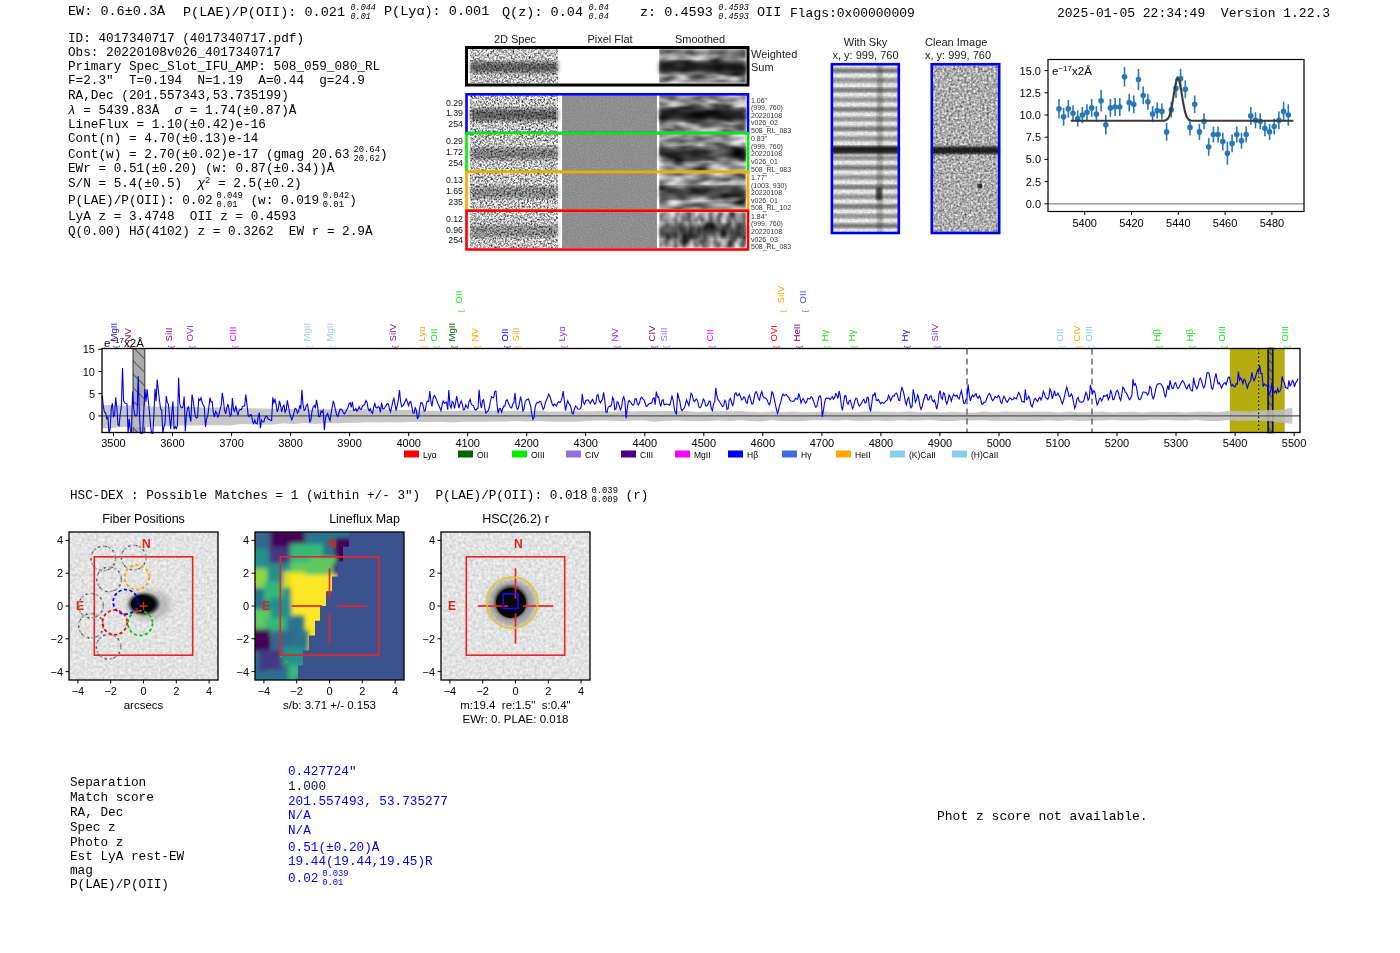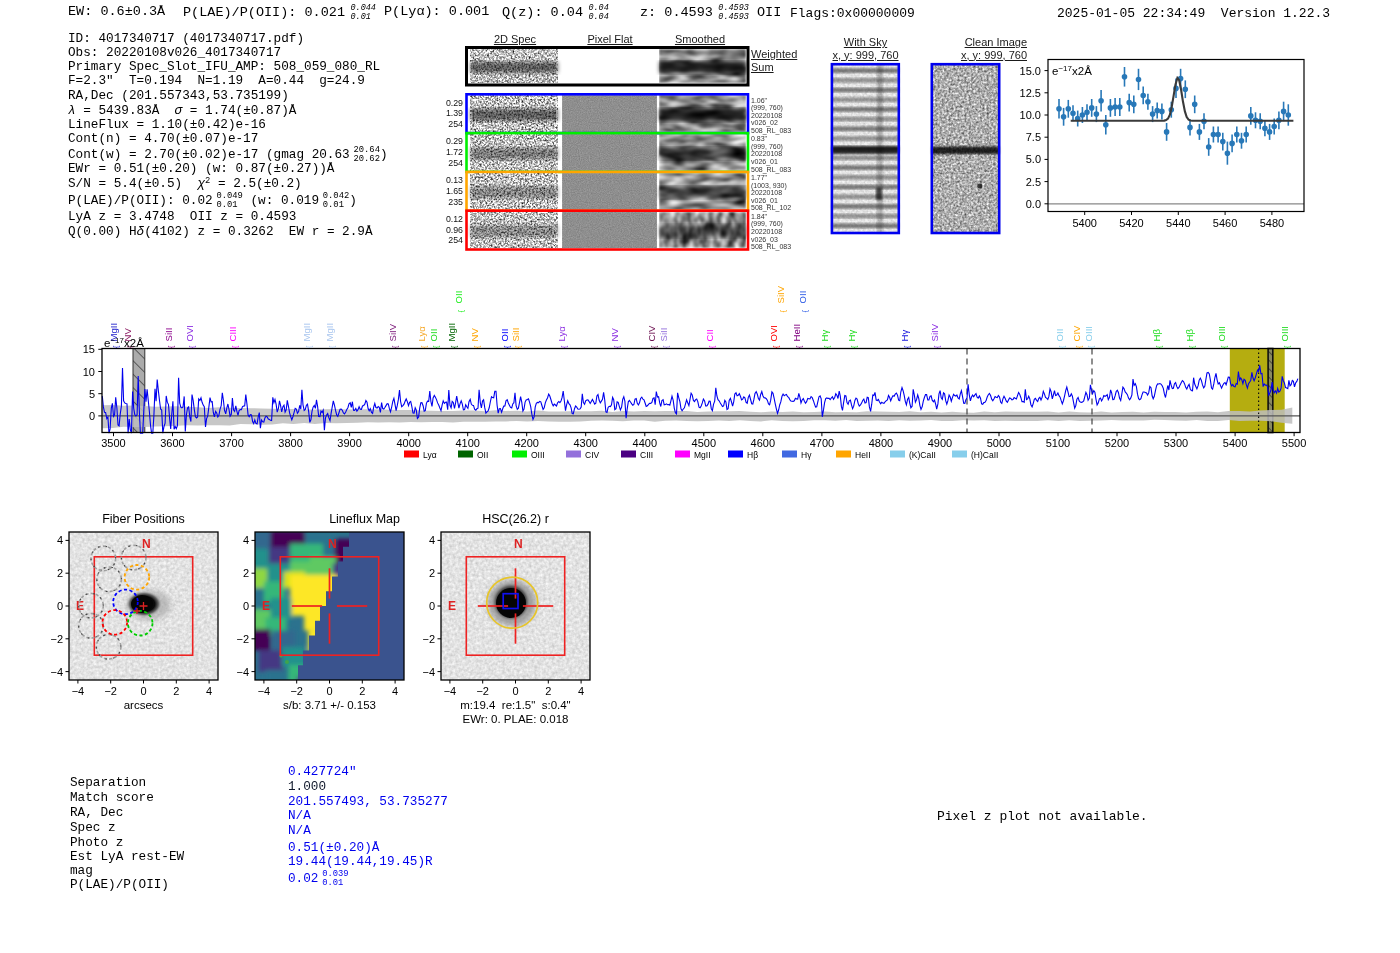--- a/index.html
+++ b/index.html
@@ -1,21 +1,21 @@
 <!DOCTYPE html>
 <html><head><meta charset="utf-8">
 <style>
 * { margin:0; padding:0; box-sizing:border-box; }
 body { background:#fff; width:1400px; height:953px; overflow:hidden; }
 #page { position:relative; width:1400px; height:953px; background:#fff; font-family:"Liberation Mono",monospace; }
 .mono { font:12.7px "Liberation Mono",monospace; white-space:nowrap; color:#000; }
 .fr { display:inline-block; font-size:8.8px; line-height:8.8px; vertical-align:-3px; margin-left:3px; }
 .fr2 { display:inline-block; font-size:8.5px; line-height:8.5px; vertical-align:-3px;font-style:italic; }
 .tl { position:absolute; top:4px; font:13.5px 'Liberation Mono',monospace; white-space:nowrap; color:#000; }
-.sans11 { position:absolute; font:11px "Liberation Sans",sans-serif; color:#1a1a1a; line-height:12.5px;text-decoration:underline; }
+.sans11 { position:absolute; font:11px "Liberation Sans",sans-serif; color:#1a1a1a; line-height:12.5px; }
 .sans125 { position:absolute; font:12.5px "Liberation Sans",sans-serif; color:#000; }
 .sans115 { position:absolute; font:11.5px "Liberation Sans",sans-serif; color:#000; }
 i { font-style:italic; }
 sup { font-size:8.8px; vertical-align:4px; }
 </style></head>
 <body>
 <div id="page">
 <svg width="1020" height="270" style="position:absolute;left:0;top:0">
 <defs>
 <filter id="specnoise1" x="0%" y="0%" width="100%" height="100%" color-interpolation-filters="sRGB">
@@ -871,43 +871,44 @@
     <div class="tl" style="left:640px">z: 0.4593  <span class="fr2"><span>0.4593</span><br>0.4593</span> OII</div>
     <div style="position:absolute;left:790px;top:6px;font:13px 'Liberation Mono',monospace;white-space:nowrap">Flags:0x00000009</div>
 <div style="position:absolute;left:1057px;top:6px;font:13px 'Liberation Mono',monospace;white-space:nowrap;color:#000">2025-01-05 22:34:49&nbsp;&nbsp;Version 1.22.3</div>
 <div class="mono" style="position:absolute;left:68px;top:31px">ID: 4017340717 (4017340717.pdf)</div>
     <div class="mono" style="position:absolute;left:68px;top:45px">Obs: 20220108v026_4017340717</div>
     <div class="mono" style="position:absolute;left:68px;top:59px">Primary Spec_Slot_IFU_AMP: 508_059_080_RL</div>
     <div class="mono" style="position:absolute;left:68px;top:73.4px">F=2.3"&nbsp;&nbsp;T=0.194&nbsp;&nbsp;N=1.19&nbsp;&nbsp;A=0.44&nbsp;&nbsp;g=24.9</div>
     <div class="mono" style="position:absolute;left:68px;top:87.5px">RA,Dec (201.557343,53.735199)</div>
     <div class="mono" style="position:absolute;left:68px;top:102.5px"><i>λ</i> = 5439.83Å&nbsp;&nbsp;<i>σ</i> = 1.74(±0.87)Å</div>
     <div class="mono" style="position:absolute;left:68px;top:116.5px">LineFlux = 1.10(±0.42)e-16</div>
-    <div class="mono" style="position:absolute;left:68px;top:130.5px">Cont(n) = 4.70(±0.07)e-17</div>
+    <div class="mono" style="position:absolute;left:68px;top:130.5px">Cont(n) = 4.70(±0.13)e-14</div>
     <div class="mono" style="position:absolute;left:68px;top:146px">Cont(w) = 2.70(±0.02)e-17 (gmag 20.63 <span class="fr"><span>20.64</span><br>20.62</span>)</div>
-    <div class="mono" style="position:absolute;left:68px;top:161px">EWr = 0.51(±0.20) (w: 0.87(±0.27))Å</div>
+    <div class="mono" style="position:absolute;left:68px;top:161px">EWr = 0.51(±0.20) (w: 0.87(±0.34))Å</div>
     <div class="mono" style="position:absolute;left:68px;top:176px">S/N = 5.4(±0.5)&nbsp;&nbsp;<i>χ</i><sup>2</sup> = 2.5(±0.2)</div>
     <div class="mono" style="position:absolute;left:68px;top:192px">P(LAE)/P(OII): 0.02 <span class="fr"><span>0.049</span><br>0.01</span> (w: 0.019 <span class="fr"><span>0.042</span><br>0.01</span>)</div>
     <div class="mono" style="position:absolute;left:68px;top:208.5px">LyA z = 3.4748&nbsp;&nbsp;OII z = 0.4593</div>
     <div class="mono" style="position:absolute;left:68px;top:224px">Q(0.00) H<i>δ</i>(4102) z = 0.3262&nbsp;&nbsp;EW r = 2.9Å</div>
 
 <div class="sans11" style="left:480px;top:33px;width:70px;text-align:center">2D Spec</div>
 <div class="sans11" style="left:575px;top:33px;width:70px;text-align:center">Pixel Flat</div>
 <div class="sans11" style="left:665px;top:33px;width:70px;text-align:center">Smoothed</div>
 <div class="sans11" style="left:751px;top:48px;line-height:13px">Weighted<br>Sum</div>
 <div class="sans11" style="left:825px;top:36px;width:81px;text-align:center">With Sky<br>x, y: 999, 760</div>
-<div class="sans11" style="left:946px;top:36px;width:81px;text-align:right">Clean Image<br>x, y: 999, 760</div>
+<div class="sans11" style="left:925px;top:36px;width:81px;text-align:left">Clean Image<br>x, y: 999, 760</div>
 
 <div style="position:absolute;left:403px;top:97.5px;width:60px;text-align:right;font:8.8px 'Liberation Sans',sans-serif;line-height:10.8px;color:#111">0.29<br>1.39<br>254</div>
     <div style="position:absolute;left:751px;top:96.5px;font:7px 'Liberation Sans',sans-serif;line-height:7.6px;color:#333">1.06"<br>(999, 760)<br>20220108<br>v026_02<br>508_RL_083</div>
     <div style="position:absolute;left:403px;top:136.3px;width:60px;text-align:right;font:8.8px 'Liberation Sans',sans-serif;line-height:10.8px;color:#111">0.29<br>1.72<br>254</div>
     <div style="position:absolute;left:751px;top:135.3px;font:7px 'Liberation Sans',sans-serif;line-height:7.6px;color:#333">0.83"<br>(999, 760)<br>20220108<br>v026_01<br>508_RL_083</div>
     <div style="position:absolute;left:403px;top:175.1px;width:60px;text-align:right;font:8.8px 'Liberation Sans',sans-serif;line-height:10.8px;color:#111">0.13<br>1.65<br>235</div>
     <div style="position:absolute;left:751px;top:174.1px;font:7px 'Liberation Sans',sans-serif;line-height:7.6px;color:#333">1.77"<br>(1003, 930)<br>20220108<br>v026_01<br>508_RL_102</div>
     <div style="position:absolute;left:403px;top:213.9px;width:60px;text-align:right;font:8.8px 'Liberation Sans',sans-serif;line-height:10.8px;color:#111">0.12<br>0.96<br>254</div>
     <div style="position:absolute;left:751px;top:212.9px;font:7px 'Liberation Sans',sans-serif;line-height:7.6px;color:#333">1.84"<br>(999, 760)<br>20220108<br>v026_03<br>508_RL_083</div>
+<div class="mono" style="position:absolute;left:70px;top:487px">HSC-DEX : Possible Matches = 1 (within +/- 3")&nbsp;&nbsp;P(LAE)/P(OII): 0.018 <span class="fr"><span>0.039</span><br>0.009</span> (r)</div>
 
 <div class="sans125" style="left:73px;top:512px;width:141px;text-align:center">Fiber Positions</div>
 <div class="sans125" style="left:259px;top:512px;width:141px;text-align:right">Lineflux Map</div>
 <div class="sans125" style="left:445px;top:512px;width:141px;text-align:center">HSC(26.2) r</div>
 <div class="sans115" style="left:73px;top:699px;width:141px;text-align:center">arcsecs</div>
 <div class="sans115" style="left:244px;top:699px;width:171px;text-align:center">s/b: 3.71 +/- 0.153</div>
 <div class="sans115" style="left:425px;top:699px;width:181px;text-align:center">m:19.4&nbsp; re:1.5"&nbsp; s:0.4"</div>
 <div class="sans115" style="left:425px;top:713px;width:181px;text-align:center">EWr: 0. PLAE: 0.018</div>
 
 <div class="mono" style="position:absolute;left:70px;top:775.3px">Separation</div>
@@ -919,13 +920,13 @@
     <div class="mono" style="position:absolute;left:70px;top:863.2px">mag</div>
     <div class="mono" style="position:absolute;left:70px;top:877.3px">P(LAE)/P(OII)</div>
     <div class="mono" style="position:absolute;left:288px;top:764.2px;color:#0000ee">0.427724"</div>
     <div class="mono" style="position:absolute;left:288px;top:779.2px;color:#0f172a">1.000</div>
     <div class="mono" style="position:absolute;left:288px;top:794.2px;color:#0000ee">201.557493, 53.735277</div>
     <div class="mono" style="position:absolute;left:288px;top:808.3px;color:#0000ee">N/A</div>
     <div class="mono" style="position:absolute;left:288px;top:822.7px;color:#0000ee">N/A</div>
     <div class="mono" style="position:absolute;left:288px;top:839.8px;color:#0000ee">0.51(±0.20)Å</div>
     <div class="mono" style="position:absolute;left:288px;top:854.2px;color:#0000ee">19.44(19.44,19.45)R</div>
     <div class="mono" style="position:absolute;left:288px;top:869.8px;color:#0000ee">0.02 <span class="fr"><span>0.039</span><br>0.01</span></div>
-<div style="position:absolute;left:937px;top:809px;font:13px 'Liberation Mono',monospace;white-space:nowrap;color:#000">Pixel z plot not available.</div>
+<div style="position:absolute;left:937px;top:809px;font:13px 'Liberation Mono',monospace;white-space:nowrap;color:#000">Phot z score not available.</div>
 </div>
 </body></html>

